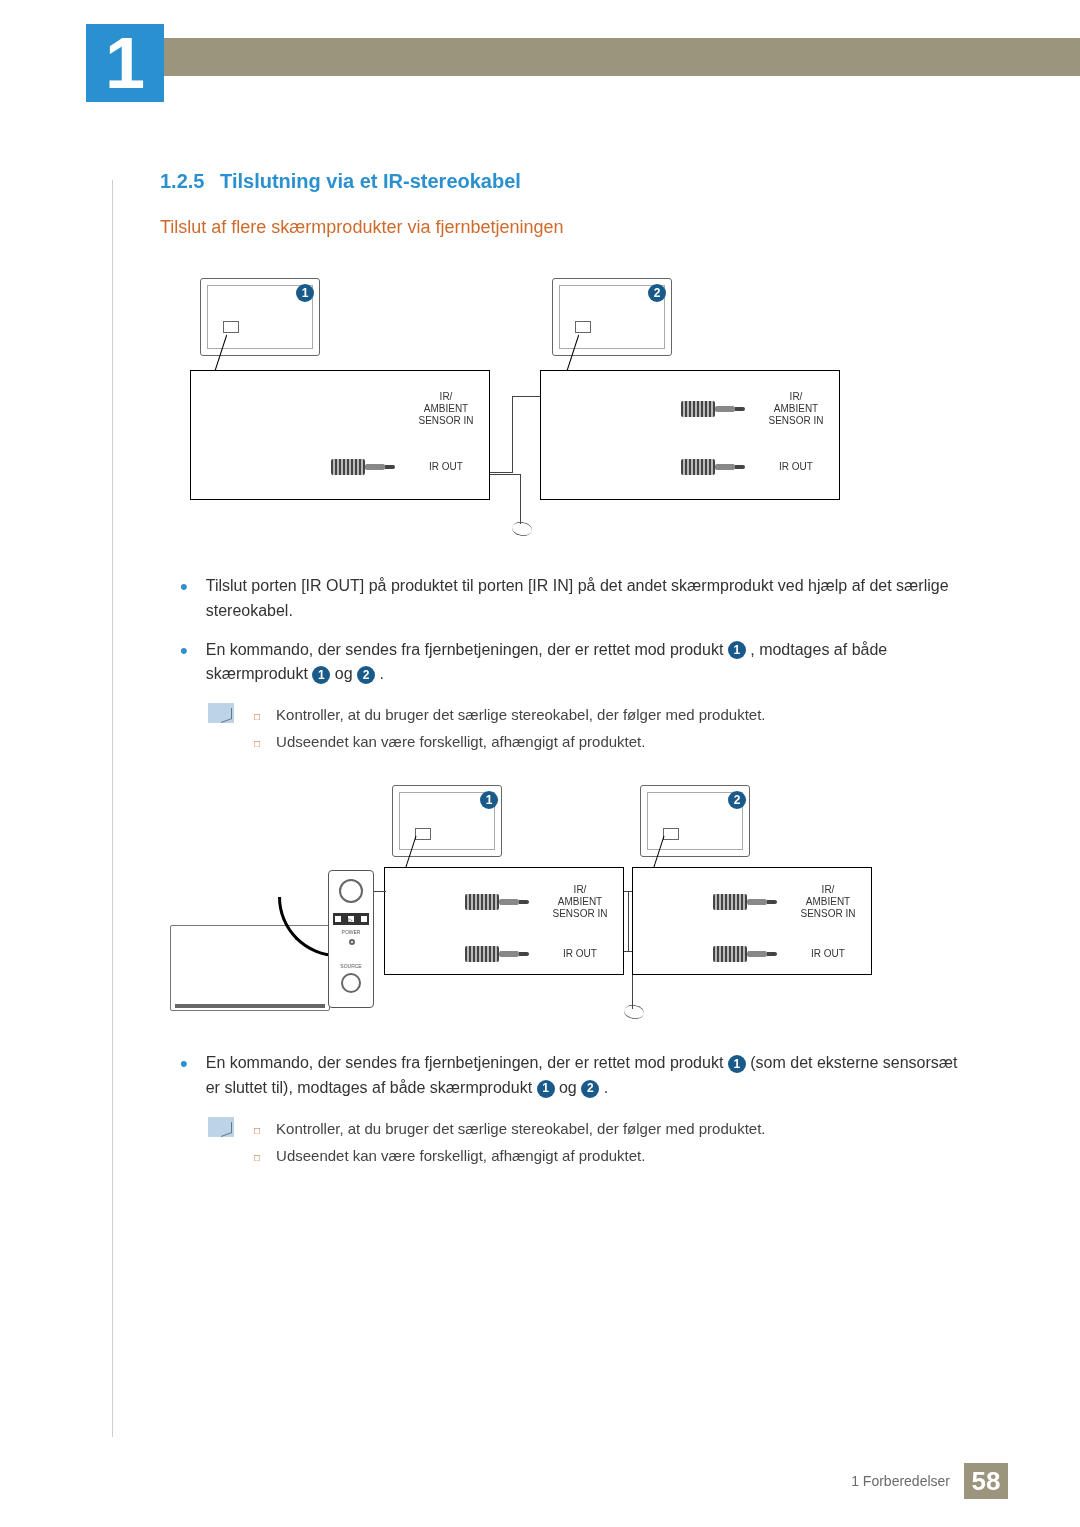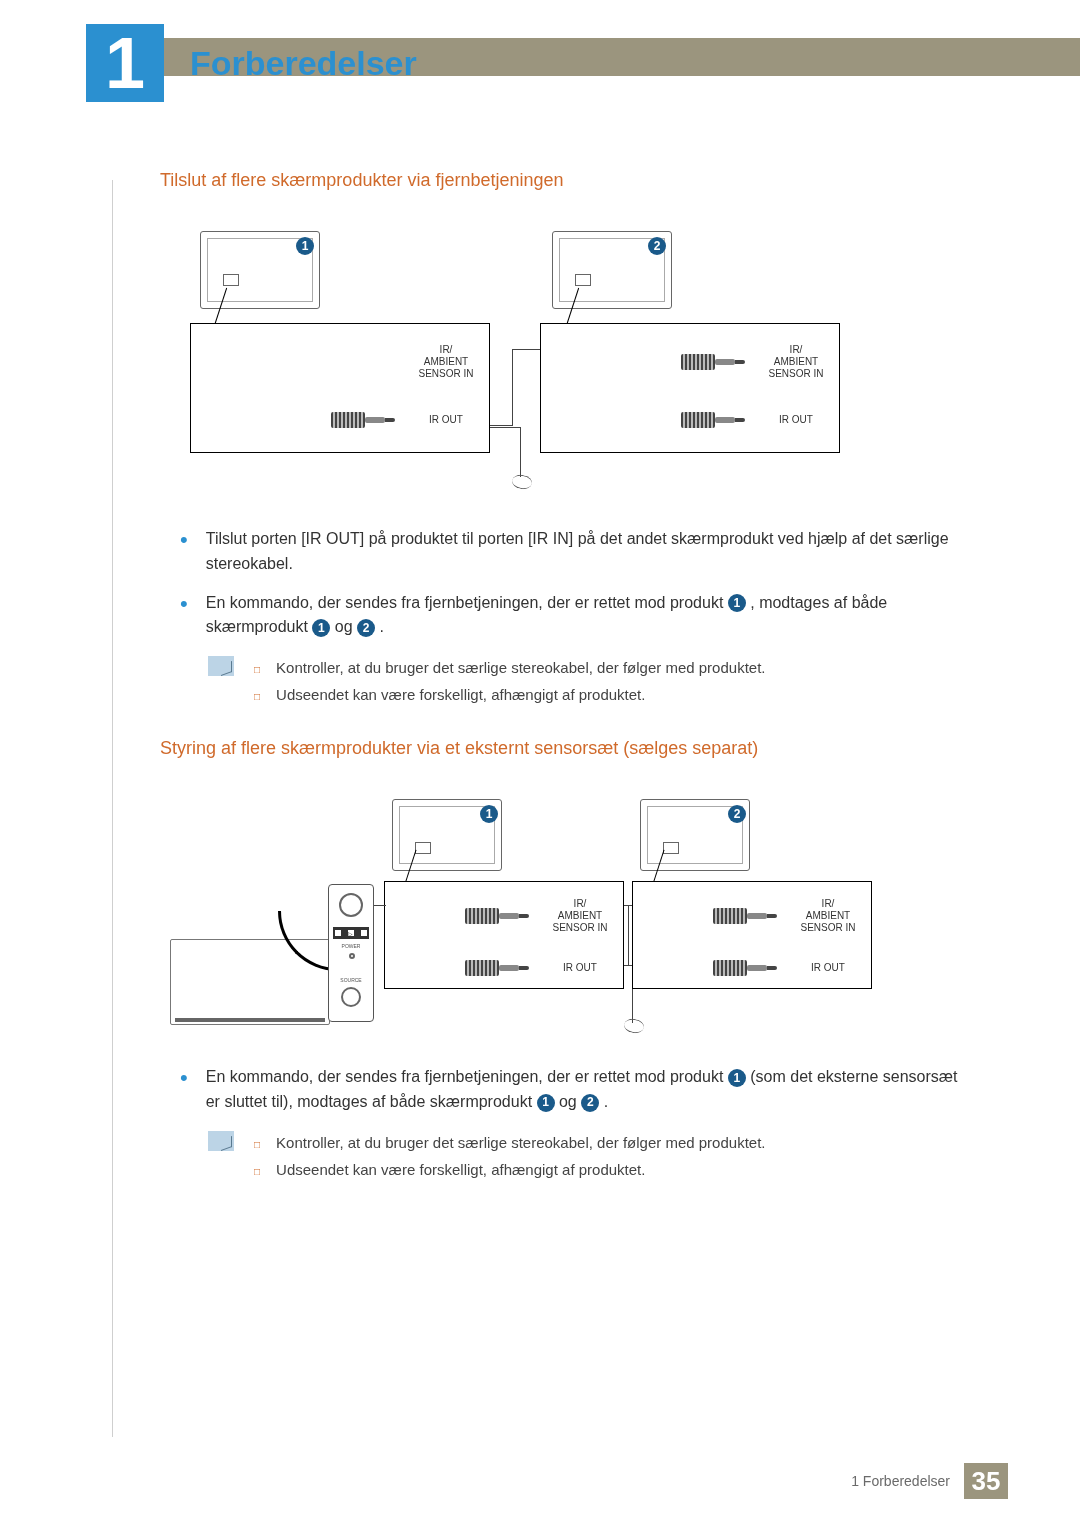--- a/index.html
+++ b/index.html
@@ -288,25 +288,28 @@
 </head>
 <body>
 
 <div class="left-rule"></div>
 
 <div class="header-bar">
   <div class="header-stripe"></div>
   <div class="chapter-badge">
     <div class="num">1</div>
   </div>
-  <div class="chapter-title">Forberedelser</div>
 </div>
 
 <div class="content">
 
+  <div class="section-head">
+    <span class="num">1.2.5</span>
+    <span>Tilslutning via et IR-stereokabel</span>
+  </div>
 
   <div class="subhead">Tilslut af flere skærmprodukter via fjernbetjeningen</div>
 
   <div class="diagram dia1">
     <div class="monitor left">
         <div class="inner"></div>
         <div class="sensor"></div>
       </div>
     <div class="monitor right">
         <div class="inner"></div>
@@ -390,21 +393,20 @@
           <div>Kontroller, at du bruger det særlige stereokabel, der følger med produktet.</div>
         </div>
         <div class="note-item">
           <div class="note-sq">□</div>
           <div>Udseendet kan være forskelligt, afhængigt af produktet.</div>
         </div>
       </div>
     </div>
   </div>
 
-  <div class="subhead">Styring af flere skærmprodukter via et eksternt sensorsæt (sælges separat)</div>
 
   <div class="diagram dia2">
     <div class="sensor-kit">
         <div class="edge"></div>
       </div>
     <div class="arrow-curve"></div>
     <div class="remote">
       <div class="ring1"></div>
       <div class="btnrow">
           <span class="b"></span>
@@ -508,14 +510,14 @@
           <div>Udseendet kan være forskelligt, afhængigt af produktet.</div>
         </div>
       </div>
     </div>
   </div>
 
 </div>
 
 <div class="footer">
   <span class="footer-text">1 Forberedelser</span>
-  <span class="page-num">35</span>
+  <span class="page-num">58</span>
 </div>
 
 </body></html>

